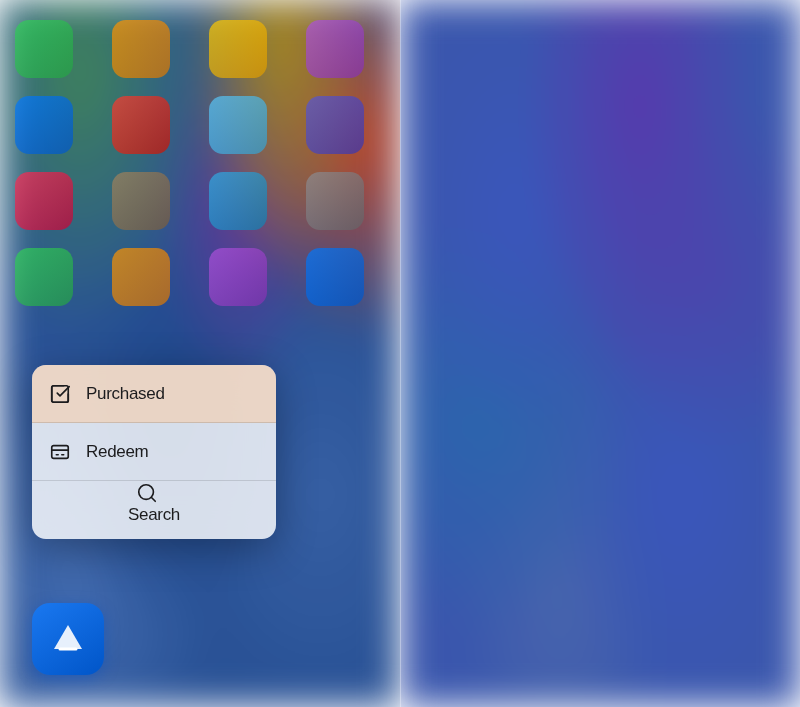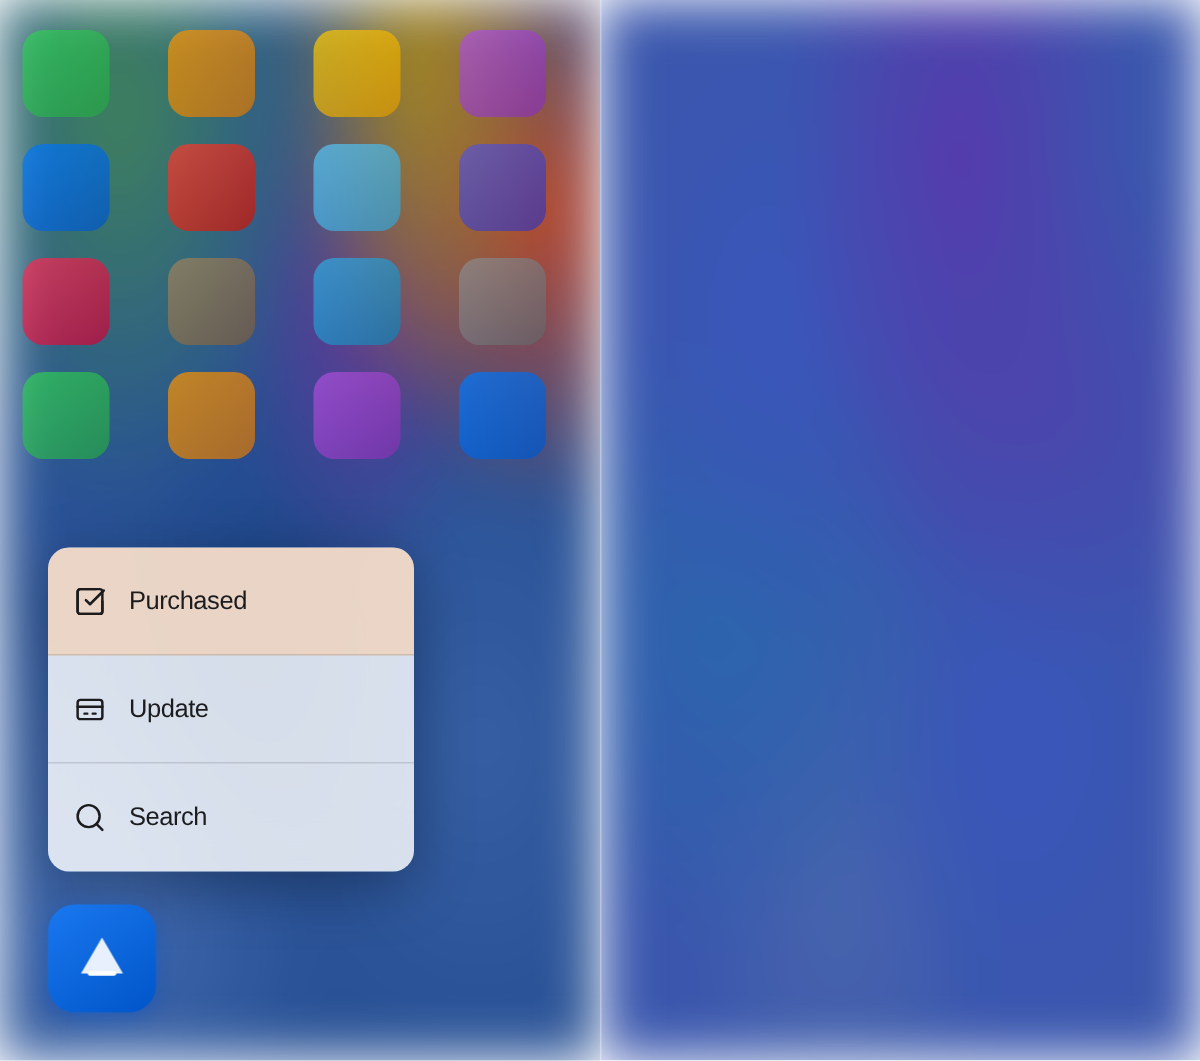--- a/index.html
+++ b/index.html
@@ -85,28 +85,29 @@
     .context-menu-left {
       left: 32px;
       top: 365px;
       width: 244px;
     }
 
     .menu-item {
       display: flex;
       align-items: center;
       padding: 0 16px;
-      height: 72px;
+      height: 58px;
       border-bottom: 1px solid rgba(0,0,0,0.12);
       cursor: pointer;
       transition: background 0.1s;
     }
 
     .menu-item:last-child {
       border-bottom: none;
+      flex-direction: column;
     }
 
     .menu-item-highlighted {
       background: rgba(255, 200, 150, 0.45);
     }
 
     .menu-icon {
       width: 24px;
       height: 24px;
       margin-right: 14px;
@@ -214,21 +215,21 @@
 
     <div class="menu-item">
       <div class="menu-icon">
         <svg viewBox="0 0 24 24">
           <rect x="3" y="5" width="18" height="14" rx="2"></rect>
           <path d="M3 10h18"></path>
           <path d="M8 15h2"></path>
           <path d="M14 15h2"></path>
         </svg>
       </div>
-      <span class="menu-label">Update</span>
+      <span class="menu-label">Redeem</span>
     </div>
 
     <div class="menu-item">
       <div class="menu-icon">
         <svg viewBox="0 0 24 24">
           <circle cx="11" cy="11" r="8"></circle>
           <line x1="21" y1="21" x2="16.65" y2="16.65"></line>
         </svg>
       </div>
       <span class="menu-label">Search</span>

